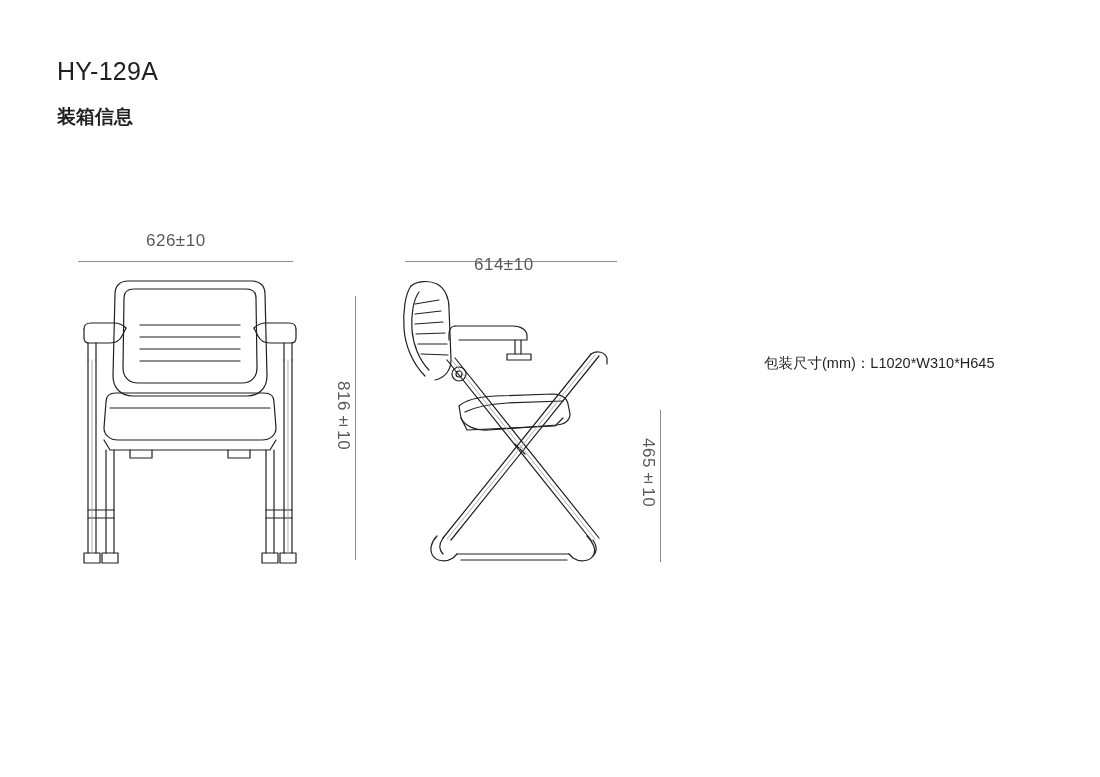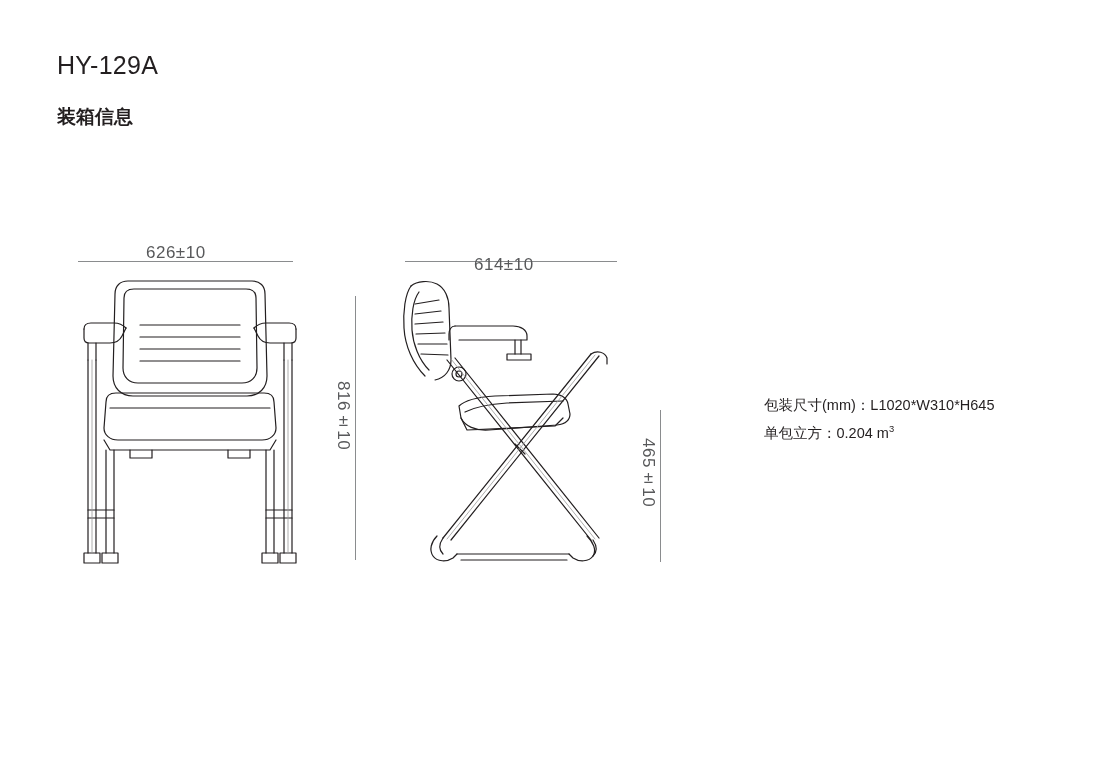--- a/index.html
+++ b/index.html
@@ -18,21 +18,21 @@
   .page {
     position: relative;
     width: 1100px;
     height: 777px;
   }
 
   
   .title {
     position: absolute;
     left: 57px;
-    top: 52px;
+    top: 58px;
     font-size: 25px;
     font-weight: 400;
     letter-spacing: 0.3px;
     color: #231f20;
     line-height: 1.1;
   }
   .subtitle {
     position: absolute;
     left: 57px;
     top: 106px;
@@ -69,21 +69,20 @@
   }
 
   
   .specs {
     position: absolute;
     left: 764px;
     top: 351px;
     font-size: 14.5px;
     line-height: 24px;
     color: #231f20;
-    margin-top: 42px;
   }
   .spec-row {
     white-space: nowrap;
   }
   .spec-key {
     font-weight: 400;
   }
   .spec-val {
     font-weight: 400;
   }
@@ -103,21 +102,21 @@
 </style>
 </head>
 <body>
 
 <div class="page">
 
   <div class="title">HY-129A</div>
   <div class="subtitle">装箱信息</div>
 
   <div class="rule-h" style="left:78px; top:261px; width:215px;"></div>
-  <div class="dim-label" style="left:146px; top:243px;">626±10</div>
+  <div class="dim-label" style="left:146px; top:231px;">626±10</div>
 
   <div class="rule-v" style="left:355px; top:296px; height:264px;"></div>
   <div class="dim-label vertical" style="left:333px; top:381px;">816±10</div>
 
   <div class="drawing" style="left:70px; top:268px;">
     <svg width="240" height="305" viewBox="0 0 240 305" fill="none" stroke="#231f20" stroke-width="1.2" stroke-linecap="round" stroke-linejoin="round">
 
       <path d="M45 26 C45 18 50 13 58 13 L182 13 C190 13 195 18 195 26 L197 108 C197 120 189 128 177 128 L63 128 C51 128 43 120 43 108 Z"></path>
 
       <path d="M54 30 C54 24 58 21 64 21 L176 21 C182 21 186 24 186 30 L187 100 C187 109 181 115 172 115 L68 115 C59 115 53 109 53 100 Z"></path>
@@ -226,18 +225,15 @@
 
       <path d="M56 91 L200 271" stroke="#9a9a9a" stroke-width="0.8"></path>
       <path d="M200 87 L52 271" stroke="#9a9a9a" stroke-width="0.8"></path>
     </svg>
   </div>
 
   <div class="specs">
     <div class="spec-row">
       <span class="spec-key">包装尺寸(mm)：</span><span class="spec-val">L1020*W310*H645</span>
     </div>
-    <div class="spec-row">
-      <span class="spec-key">单包立方：</span><span class="spec-val">0.204 m</span><sup>3</sup>
-    </div>
   </div>
 
 </div>
 
 </body></html>

